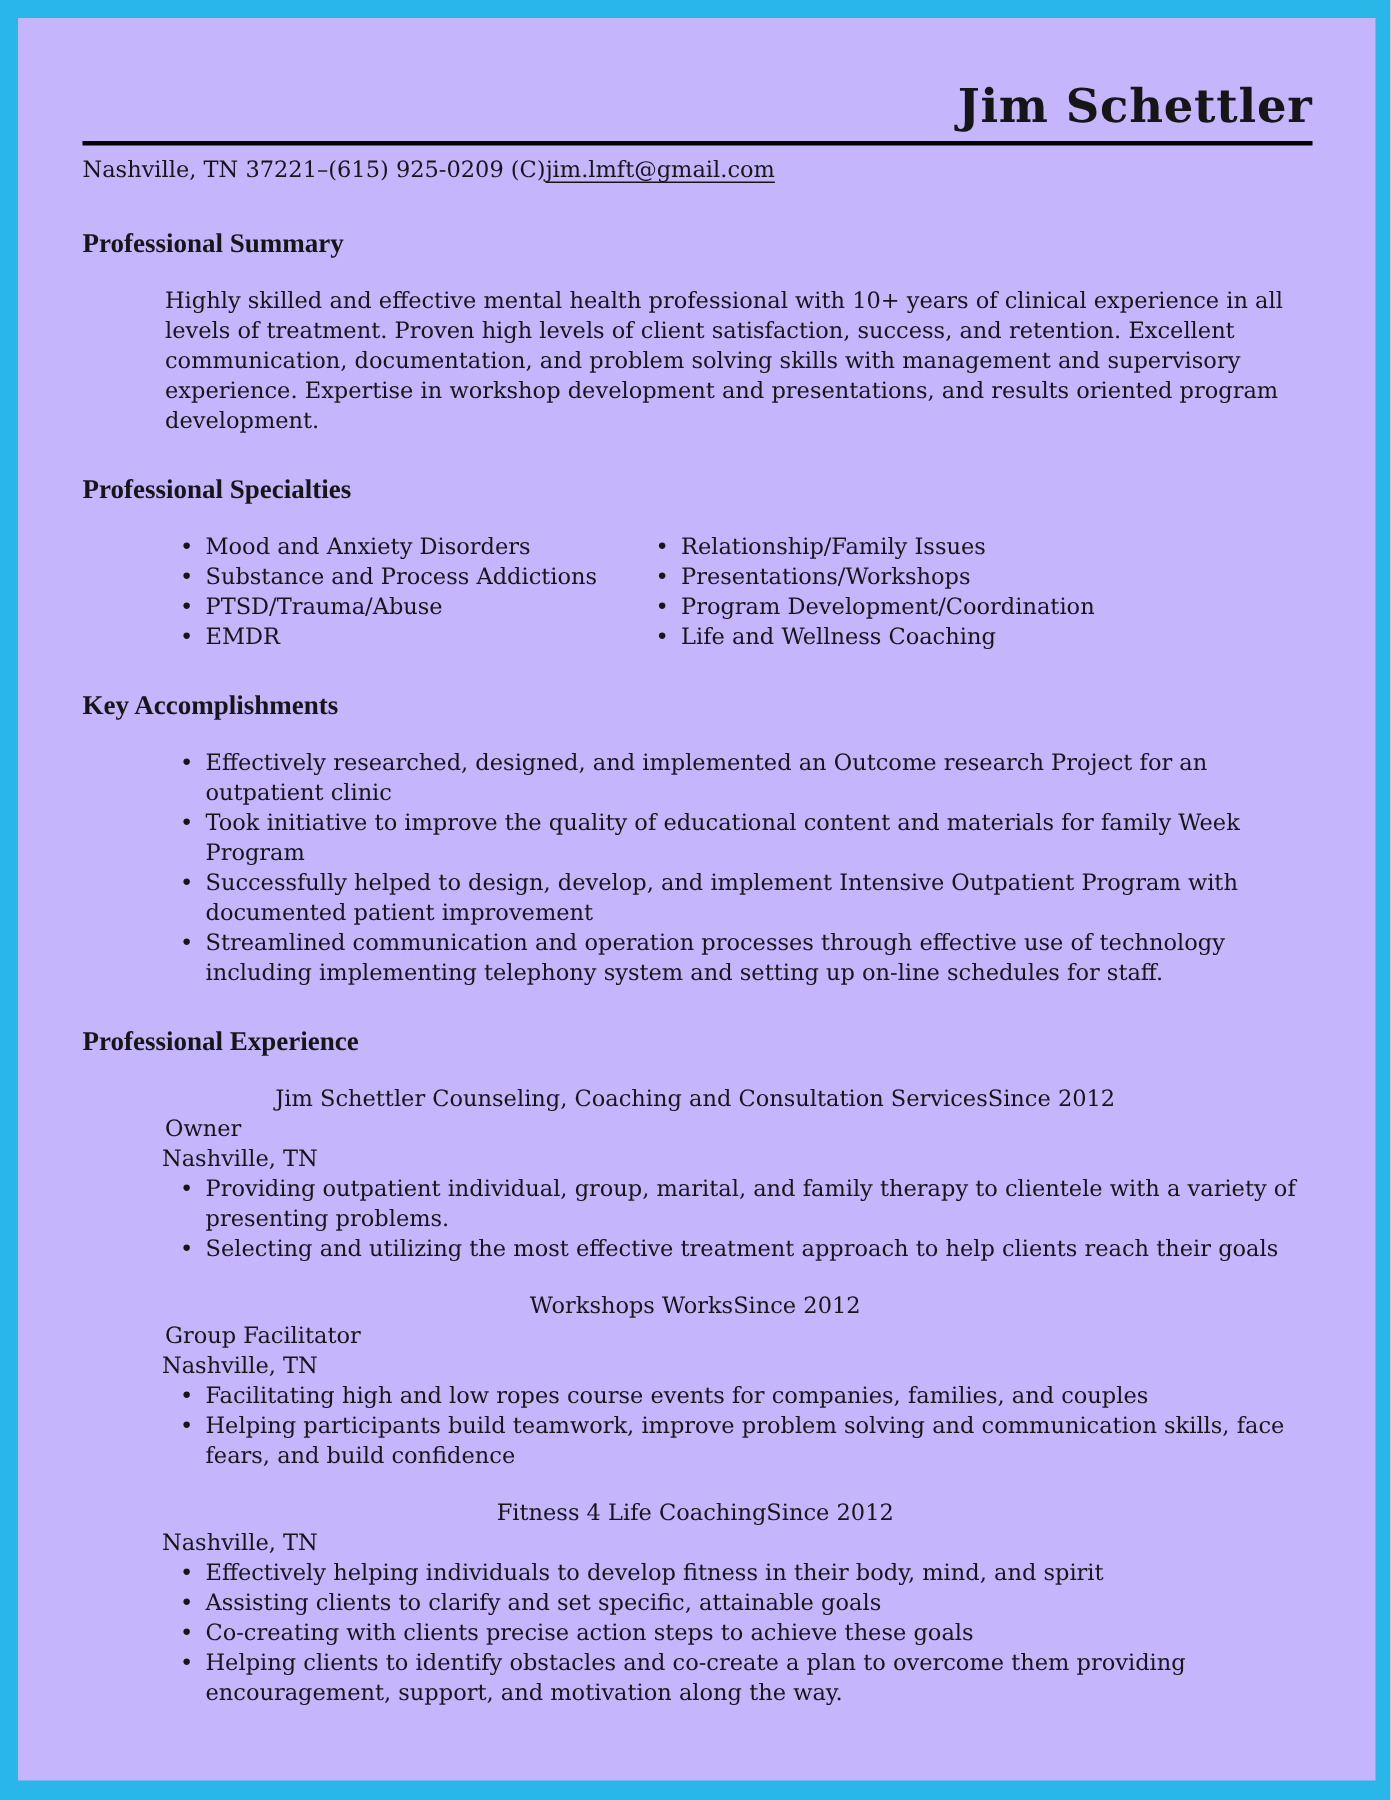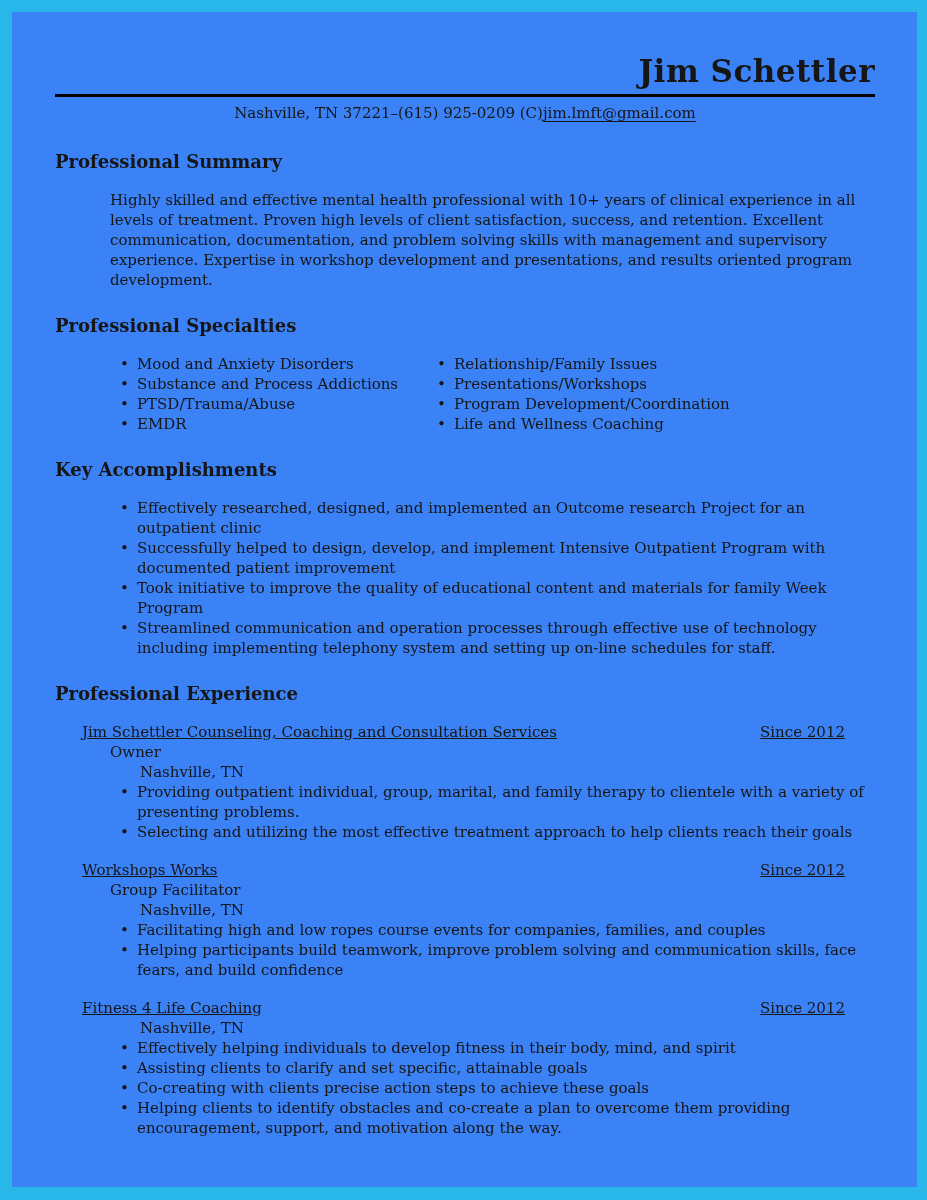--- a/index.html
+++ b/index.html
@@ -10,21 +10,21 @@
     color: #161616;
     background: #ffffff;
   }
   .frame {
     width: 927px; height: 1200px;
     background: #29b6e9;
     padding: 12px 10px 13px 12px;
   }
   .page {
     width: 100%; height: 100%;
-    background: #3b82f6;
+    background: #c4b5fd;
     padding: 30px 42px 0 43px;
     overflow: hidden;
     font-size: 15px;
     line-height: 20px;
   }
   
   .name {
     margin: 12px 0 6px;
     font-size: 31px;
     line-height: 34px;
@@ -32,58 +32,58 @@
     text-align: right;
     letter-spacing: 0.5px;
   }
   .rule {
     border: 0;
     border-top: 3px solid #000;
     margin: 0;
   }
   .contact-row {
     display: flex;
-    justify-content: center;
+    justify-content: flex-start;
     align-items: baseline;
     margin-top: 3px;
   }
   .contact { font-size: 15px; }
   .email {
     font-size: 15px;
     line-height: 26px;
     color: #161616;
     text-decoration: underline;
     text-underline-offset: 3px;
     cursor: pointer;
   }
   
   h2.sec-heading {
     font-size: 18px;
     line-height: 22px;
     font-weight: bold;
     margin: 25px 0 17px 0;
+    font-family: Liberation Serif, serif;
   }
   .summary { margin: 0 0 0 55px; }
   
   ul.blist { list-style: none; margin: 0 0 0 65px; padding: 0; }
   ul.blist li { position: relative; padding-left: 17px; }
   ul.blist li::before { content: "\2022"; position: absolute; left: 0; top: 0; }
   .spec-cols { display: flex; }
   .spec-cols ul.blist.col-left { width: 317px; flex: 0 0 317px; }
   .spec-cols ul.blist.col-right { margin-left: 0; flex: 1; }
   
   .job { margin-bottom: 18px; }
   .job-row {
     display: flex;
-    justify-content: space-between;
+    justify-content: center;
     margin: 0 30px 0 27px;
-    text-decoration: underline;
   }
   .job-title { font-weight: normal; margin-left: 55px; }
-  .job-loc { margin-left: 85px; }
+  .job-loc { margin-left: 53px; }
 </style>
 </head>
 <body>
 
 <div class="frame">
   <div class="page">
 
     <header>
       <h1 class="name">Jim Schettler</h1>
       <hr class="rule">
@@ -113,22 +113,22 @@
           <li>Program Development/Coordination</li>
           <li>Life and Wellness Coaching</li>
         </ul>
       </div>
     </section>
 
     <section>
       <h2 class="sec-heading">Key Accomplishments</h2>
       <ul class="blist">
         <li>Effectively researched, designed, and implemented an Outcome research Project for an outpatient clinic</li>
+        <li>Took initiative to improve the quality of educational content and materials for family Week Program</li>
         <li>Successfully helped to design, develop, and implement Intensive Outpatient Program with documented patient improvement</li>
-        <li>Took initiative to improve the quality of educational content and materials for family Week Program</li>
         <li>Streamlined communication and operation processes through effective use of technology including implementing telephony system and setting up on-line schedules for staff.</li>
       </ul>
     </section>
 
     <section>
       <h2 class="sec-heading">Professional Experience</h2>
 
       <div class="job">
         <div class="job-row">
           <span class="job-company">Jim Schettler Counseling, Coaching and Consultation Services</span>

